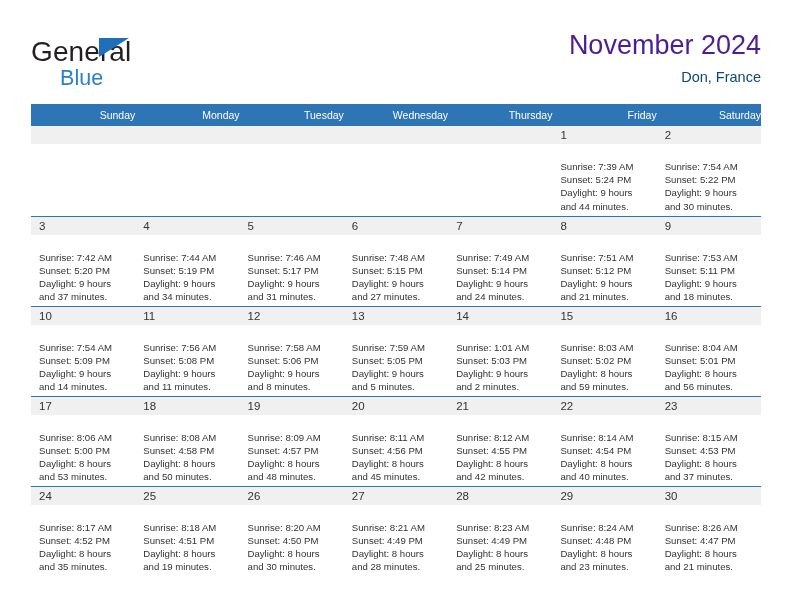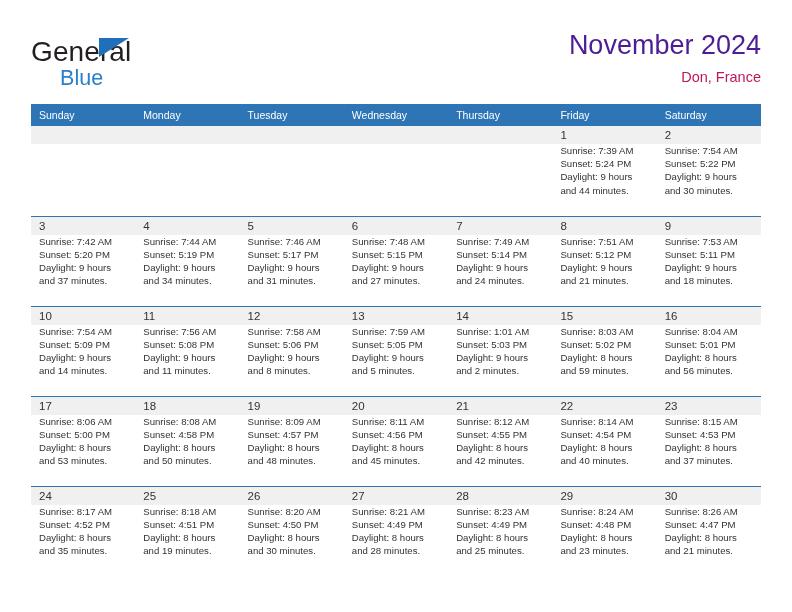--- a/index.html
+++ b/index.html
@@ -75,41 +75,41 @@
   .cal-title {
     font-size: 27px;
     font-weight: normal;
     color: #4c1d95;
     line-height: 34px;
     white-space: nowrap;
   }
   .cal-subtitle {
     font-size: 14.5px;
     font-weight: normal;
-    color: #be185d;
+    color: #0c4a6e;
     line-height: 22px;
     margin-top: 4px;
     white-space: nowrap;
   }
 
   
   .calendar {
     position: absolute;
     left: 31px;
     top: 104px;
     width: 730px;
     border-collapse: collapse;
     table-layout: fixed;
   }
   .calendar th {
     background: #2e75b6;
     color: #ffffff;
     font-size: 10.5px;
     font-weight: normal;
-    text-align: left;
+    text-align: right;
     padding: 5px 0 5px 8px;
     height: 10px;
     box-sizing: border-box;
     border: none;
   }
   .calendar td {
     vertical-align: top;
     padding: 0;
     border-top: 1px solid #2e75b6;
     background: #ffffff;
@@ -127,21 +127,21 @@
   .daynum-band {
     background: #f0f0f0;
     height: 18px;
     padding: 1px 0 0 8px;
     box-sizing: border-box;
     font-size: 11.5px;
     color: #333333;
     line-height: 16px;
   }
   .cell-body {
-    padding: 0 6px 0 8px;
+    padding: 16px 6px 0 8px;
     font-size: 9.6px;
     line-height: 13.2px;
     color: #333333;
   }
   .cell-body div {
     white-space: nowrap;
   }
 </style>
 </head>
 <body>

